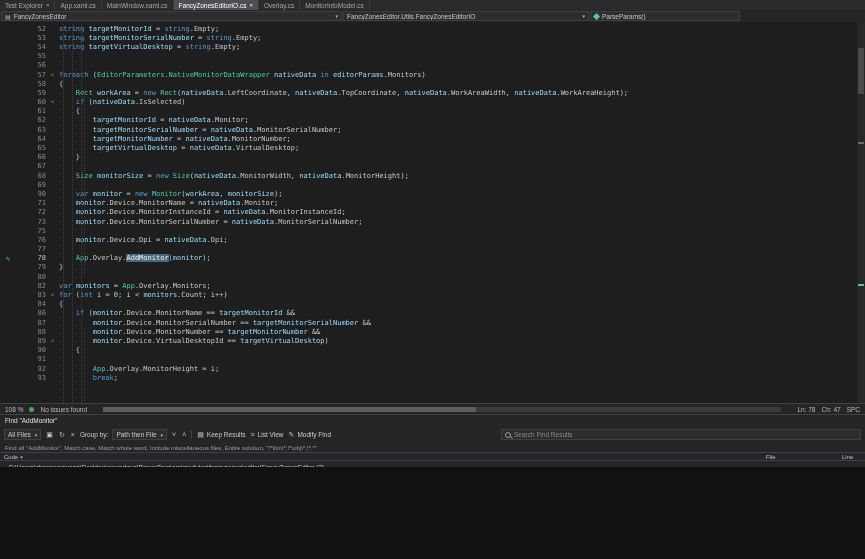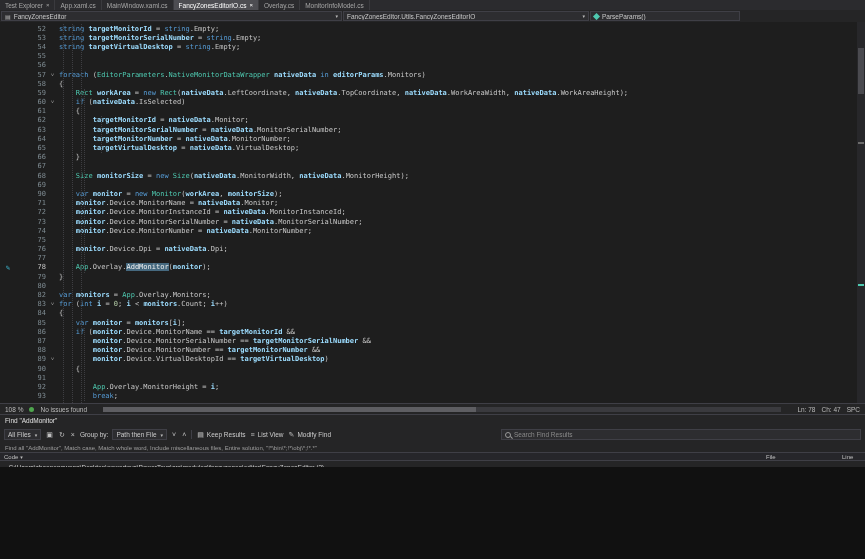--- a/index.html
+++ b/index.html
@@ -21,21 +21,21 @@
   .method-icon{width:5px;height:5px;background:#4EC9B0;transform:rotate(45deg);flex:none;}
 
   
   .editor{position:absolute;left:0;top:22px;width:100%;height:381px;background:#1E1E1E;overflow:hidden;padding-top:2px;box-sizing:border-box;}
   .eline{height:9.2px;display:flex;align-items:center;}
   .emargin{width:16px;text-align:center;font-size:6px;color:#3BB0C9;flex:none;}
   .enum{width:30px;text-align:right;font-family:"DejaVu Sans Mono",monospace;font-size:7px;color:#7E8B92;flex:none;}
   .enum.cur{color:#C6C6C6;}
   .efold{width:13px;text-align:center;font-size:6px;color:#9A9A9A;flex:none;}
   .ecode{flex:1;font-family:"DejaVu Sans Mono",monospace;font-size:7px;white-space:pre;overflow:hidden;color:#D4D4D4;}
-  .tk-k{color:#569CD6}.tk-t{color:#4EC9B0}.tk-v{color:#9CDCFE;font-weight:bold}
+  .tk-k{color:#569CD6}.tk-t{color:#4EC9B0}.tk-v{color:#9CDCFE;font-weight:normal}
   .tk-p{color:#C8C8C8}.tk-n{color:#B5CEA8}.tk-c{color:#6A9955}
   .tk-hl{background:#46697F;color:#F0F0F0;}
   .iguide{position:absolute;width:0;border-left:1px dotted #3E3E42;}
   .vscroll{position:absolute;right:0;top:0;width:8px;height:100%;background:#27272A;}
   .vthumb{position:absolute;left:1px;top:26px;width:6px;height:46px;background:#4A4A4F;}
   .vmark1{position:absolute;left:1px;top:262px;width:6px;height:2px;background:#4EC9B0;}
   .vmark2{position:absolute;left:1px;top:120px;width:6px;height:2px;background:#6A6A6A;}
 
   
   .estatus{position:absolute;left:0;top:403px;width:100%;height:11px;background:#252526;border-top:1px solid #3F3F46;display:flex;align-items:center;font-size:6.5px;color:#BBB;box-sizing:border-box;padding:0 5px;gap:6px;}
@@ -241,26 +241,20 @@
           <div class="ecode"><span class="tk-p">    </span><span class="tk-v">monitor</span><span class="tk-p">.Device.MonitorInstanceId = </span><span class="tk-v">nativeData</span><span class="tk-p">.MonitorInstanceId;</span></div>
         </div>
         <div class="eline">
           <div class="emargin"></div>
           <div class="enum">73</div>
           <div class="efold"></div>
           <div class="ecode"><span class="tk-p">    </span><span class="tk-v">monitor</span><span class="tk-p">.Device.MonitorSerialNumber = </span><span class="tk-v">nativeData</span><span class="tk-p">.MonitorSerialNumber;</span></div>
         </div>
         <div class="eline">
           <div class="emargin"></div>
-          <div class="enum">74</div>
-          <div class="efold"></div>
-          <div class="ecode"><span class="tk-p">    </span><span class="tk-v">monitor</span><span class="tk-p">.Device.MonitorNumber = </span><span class="tk-v">nativeData</span><span class="tk-p">.MonitorNumber;</span></div>
-        </div>
-        <div class="eline">
-          <div class="emargin"></div>
           <div class="enum">75</div>
           <div class="efold"></div>
         </div>
         <div class="eline">
           <div class="emargin"></div>
           <div class="enum">76</div>
           <div class="efold"></div>
           <div class="ecode"><span class="tk-p">    </span><span class="tk-v">monitor</span><span class="tk-p">.Device.Dpi = </span><span class="tk-v">nativeData</span><span class="tk-p">.Dpi;</span></div>
         </div>
         <div class="eline">
@@ -297,26 +291,20 @@
           <div class="emargin"></div>
           <div class="enum">83</div>
           <div class="efold">˅</div>
           <div class="ecode"><span class="tk-k">for</span><span class="tk-p"> (</span><span class="tk-k">int</span><span class="tk-p"> </span><span class="tk-v">i</span><span class="tk-p"> = </span><span class="tk-n">0</span><span class="tk-p">; </span><span class="tk-v">i</span><span class="tk-p"> &lt; </span><span class="tk-v">monitors</span><span class="tk-p">.Count; </span><span class="tk-v">i</span><span class="tk-p">++)</span></div>
         </div>
         <div class="eline">
           <div class="emargin"></div>
           <div class="enum">84</div>
           <div class="efold"></div>
           <div class="ecode"><span class="tk-p">{</span></div>
-        </div>
-        <div class="eline">
-          <div class="emargin"></div>
-          <div class="enum">85</div>
-          <div class="efold"></div>
-          <div class="ecode"><span class="tk-p">    </span><span class="tk-k">var</span><span class="tk-p"> </span><span class="tk-v">monitor</span><span class="tk-p"> = </span><span class="tk-v">monitors</span><span class="tk-p">[</span><span class="tk-v">i</span><span class="tk-p">];</span></div>
         </div>
         <div class="eline">
           <div class="emargin"></div>
           <div class="enum">86</div>
           <div class="efold"></div>
           <div class="ecode"><span class="tk-p">    </span><span class="tk-k">if</span><span class="tk-p"> (</span><span class="tk-v">monitor</span><span class="tk-p">.Device.MonitorName == </span><span class="tk-v">targetMonitorId</span><span class="tk-p"> &amp;&amp;</span></div>
         </div>
         <div class="eline">
           <div class="emargin"></div>
           <div class="enum">87</div>

